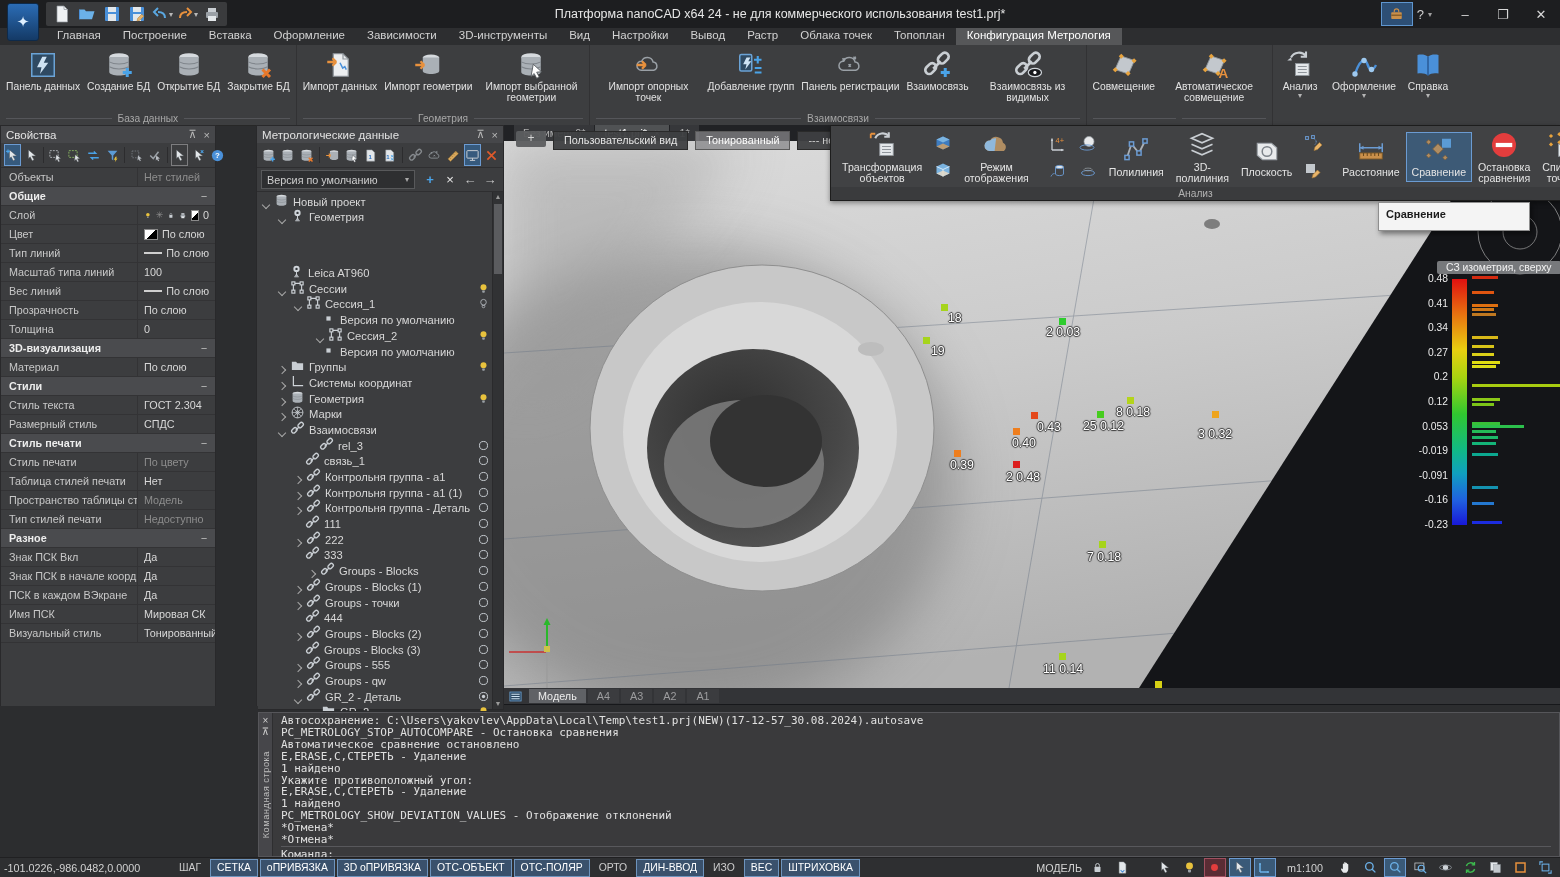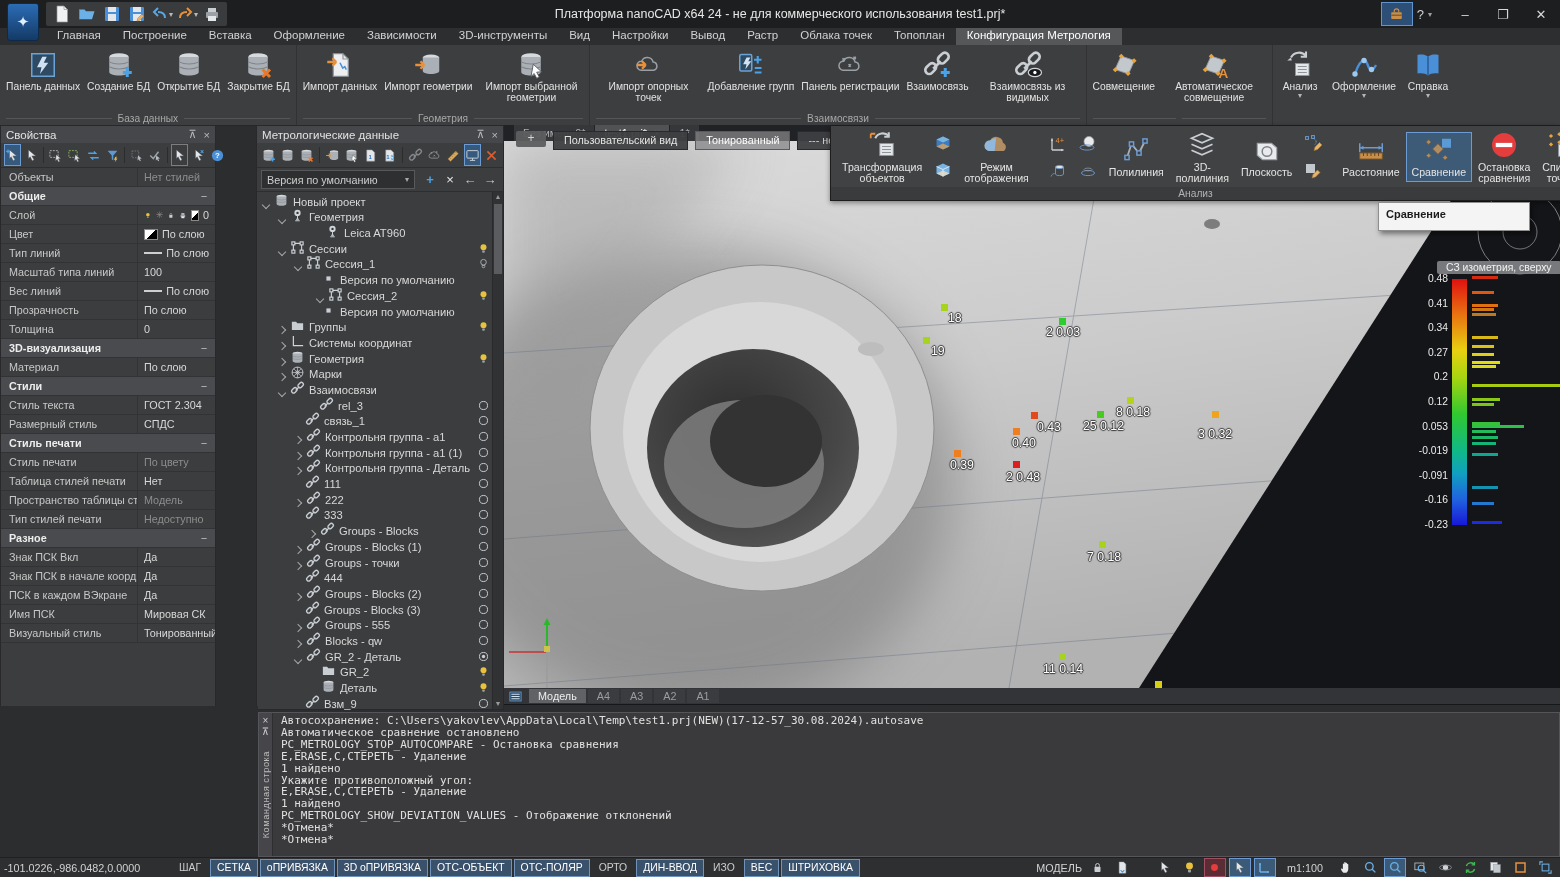--- a/index.html
+++ b/index.html
@@ -792,21 +792,21 @@
         </div>
         <div class="trow" style="padding-left: 22px;">
           <span class="chev open"></span>
           <span class="ic sm nic"><svg viewBox="0 0 20 20">
               <circle cx="10" cy="6.5" r="4.2" fill="#cfd4d9"></circle>
               <circle cx="10" cy="6.5" r="1.6" fill="#33373b"></circle>
               <path d="M10 10.7V15M7 17h6M8 15h4" stroke="#cfd4d9" stroke-width="1.3" fill="none"></path>
             </svg></span>
           <span class="nlbl">Геометрия</span>
         </div>
-        <div class="trow" style="padding-left: 58px;">
+        <div class="trow" style="padding-left: 22px; margin-top: 40px;">
           <span class="chev none"></span>
           <span class="ic sm nic"><svg viewBox="0 0 20 20">
               <circle cx="10" cy="6.5" r="4.2" fill="#cfd4d9"></circle>
               <circle cx="10" cy="6.5" r="1.6" fill="#33373b"></circle>
               <path d="M10 10.7V15M7 17h6M8 15h4" stroke="#cfd4d9" stroke-width="1.3" fill="none"></path>
             </svg></span>
           <span class="nlbl">Leica AT960</span>
         </div>
         <div class="trow" style="padding-left: 22px;">
           <span class="chev open"></span>
@@ -1136,21 +1136,21 @@
         </div>
         <div class="trow" style="padding-left: 38px;">
           <span class="chev closed"></span>
           <span class="ic sm nic"><svg viewBox="0 0 20 20">
               <g fill="none" stroke="#c9ced3" stroke-width="1.8">
                 <rect x="1.8" y="9.8" width="8" height="5.2" rx="2.6" transform="rotate(-45 5.8 12.4)"></rect>
                 <rect x="10.2" y="2.8" width="8" height="5.2" rx="2.6" transform="rotate(-45 14.2 5.4)"></rect>
                 <path d="M7.5 12.5l5-5"></path>
               </g>
             </svg></span>
-          <span class="nlbl">Blocks - qw</span>
+          <span class="nlbl">Groups - qw</span>
           <span class="ic sm ric"><svg viewBox="0 0 20 20">
               <circle cx="10" cy="10" r="6.2" fill="none" stroke="#c9ced3" stroke-width="1.5"></circle>
             </svg></span>
         </div>
         <div class="trow" style="padding-left: 38px;">
           <span class="chev open"></span>
           <span class="ic sm nic"><svg viewBox="0 0 20 20">
               <g fill="none" stroke="#c9ced3" stroke-width="1.8">
                 <rect x="1.8" y="9.8" width="8" height="5.2" rx="2.6" transform="rotate(-45 5.8 12.4)"></rect>
                 <rect x="10.2" y="2.8" width="8" height="5.2" rx="2.6" transform="rotate(-45 14.2 5.4)"></rect>
@@ -1518,31 +1518,32 @@
   <div class="fill-bl"></div>
   <div class="cmdwrap">
     <div class="cmdstrip">
       <span class="cx">×</span>
       <span class="cx">⊼</span>
       <span class="vlabel">Командная строка</span>
     </div>
     <div class="cmdbody">
       <div id="clines">
           <div class="cline">Автосохранение: C:\Users\yakovlev\AppData\Local\Temp\test1.prj(NEW)(17-12-57_30.08.2024).autosave</div>
+          <div class="cline">PC_METROLOGY_STOP_AUTOCOMPARE - Остановка сравнения</div>
           <div class="cline">Автоматическое сравнение остановлено</div>
-          <div class="cline">PC_METROLOGY_STOP_AUTOCOMPARE - Остановка сравнения</div>
           <div class="cline">E,ERASE,C,СТЕРЕТЬ - Удаление</div>
           <div class="cline">1 найдено</div>
           <div class="cline">Укажите противоположный угол:</div>
           <div class="cline">E,ERASE,C,СТЕРЕТЬ - Удаление</div>
           <div class="cline">1 найдено</div>
           <div class="cline">PC_METROLOGY_SHOW_DEVIATION_VALUES - Отображение отклонений</div>
           <div class="cline">*Отмена*</div>
           <div class="cline">*Отмена*</div>
         </div>
+      <div class="cprompt">Команда:</div>
     </div>
   </div>
 
   <div class="statusbar">
     <div class="sb-coords">-101.0226,-986.0482,0.0000</div>
     <div id="sbtoggles" style="display:flex;gap:2px">
         <div class="sb-btn">ШАГ</div>
         <div class="sb-btn on">СЕТКА</div>
         <div class="sb-btn on">оПРИВЯЗКА</div>
         <div class="sb-btn on">3D оПРИВЯЗКА</div>

